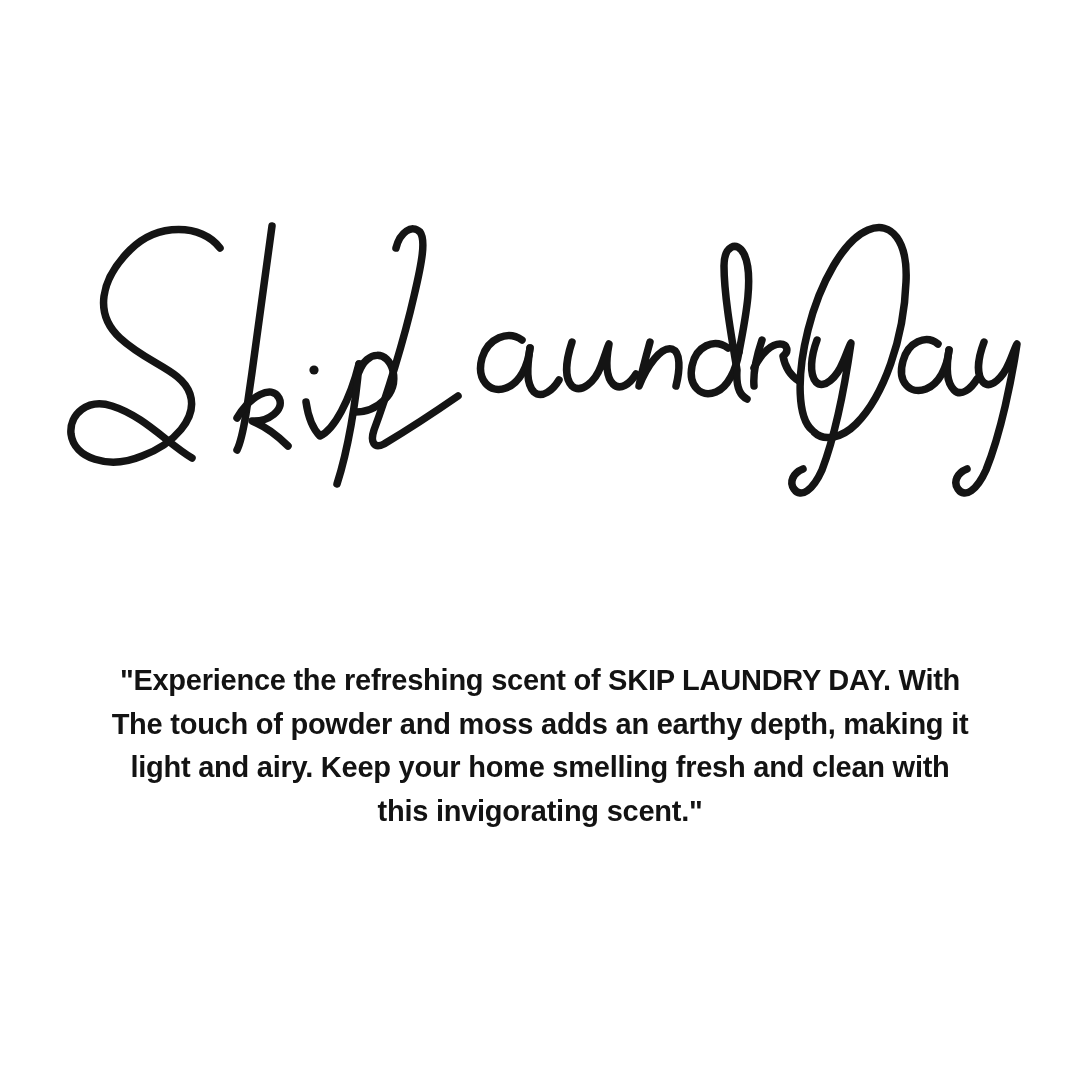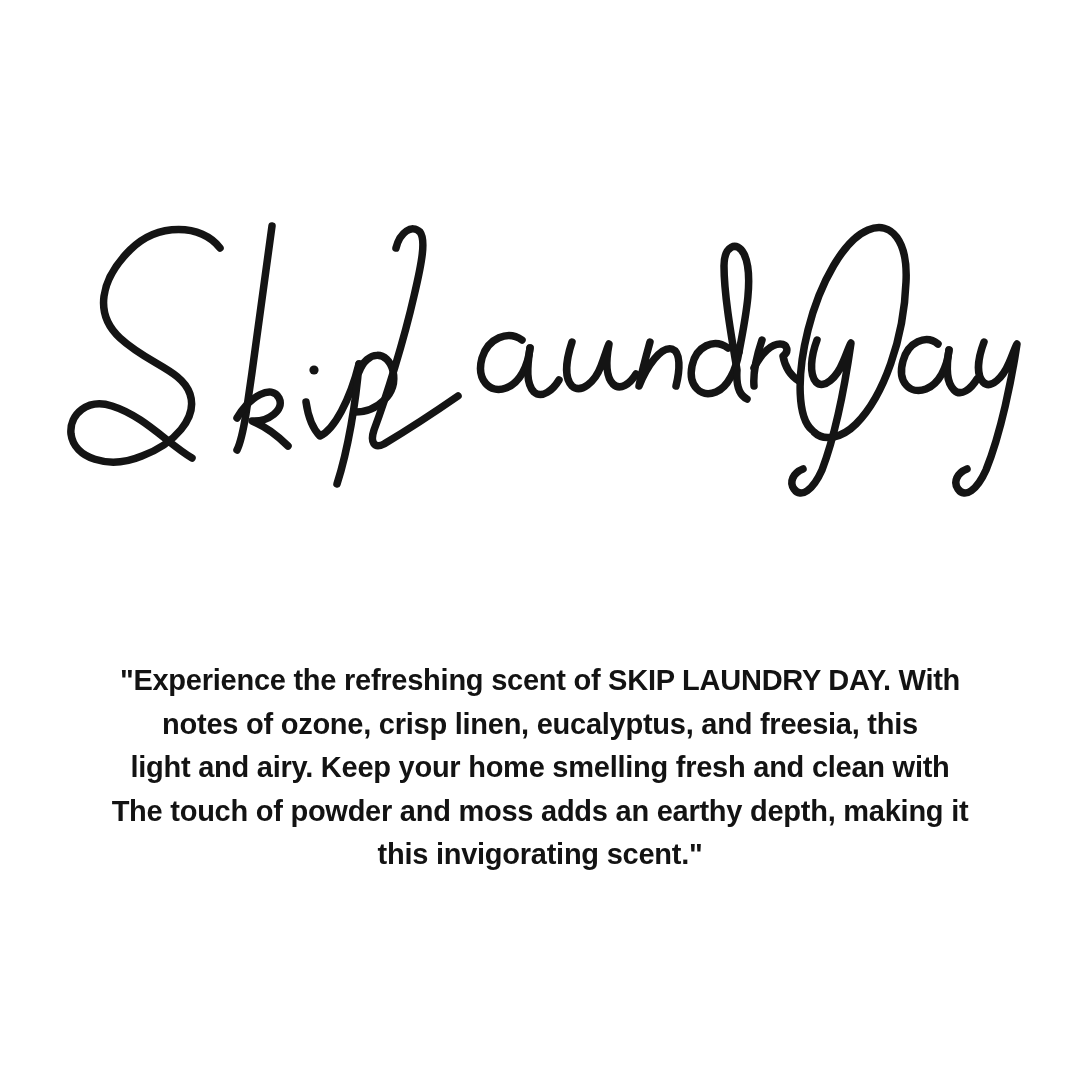--- a/index.html
+++ b/index.html
@@ -90,19 +90,18 @@
     <g>
       <path d="M752,212 C738,200 736,160 748,112 C760,64 784,22 808,12 C832,2 848,24 846,64 C844,120 824,178 796,206 C782,220 764,224 754,214"></path>
       <path d="M878,126 C866,116 848,124 843,143 C837,164 850,177 866,171 C879,166 887,150 889,132"></path>
       <path d="M889,132 C886,150 886,164 894,172 C901,179 911,171 917,161"></path>
       <path d="M924,124 C918,140 916,156 923,164 C931,172 943,159 949,145 C953,136 955,129 957,126 C952,160 941,215 926,252 C917,272 905,281 898,271 C893,264 897,255 907,251"></path>
     </g>
   </svg>
 
   <div class="quote">
     <div class="quote-line">"Experience the refreshing scent of SKIP LAUNDRY DAY. With</div>
-    <div class="quote-line">notes of ozone, crisp linen, eucalyptus, and freesia, this</div>
+    <div class="quote-line">The touch of powder and moss adds an earthy depth, making it</div>
     <div class="quote-line">light and airy. Keep your home smelling fresh and clean with</div>
-    <div class="quote-line">The touch of powder and moss adds an earthy depth, making it</div>
     <div class="quote-line">this invigorating scent."</div>
   </div>
 
 </div>
 
 </body></html>

